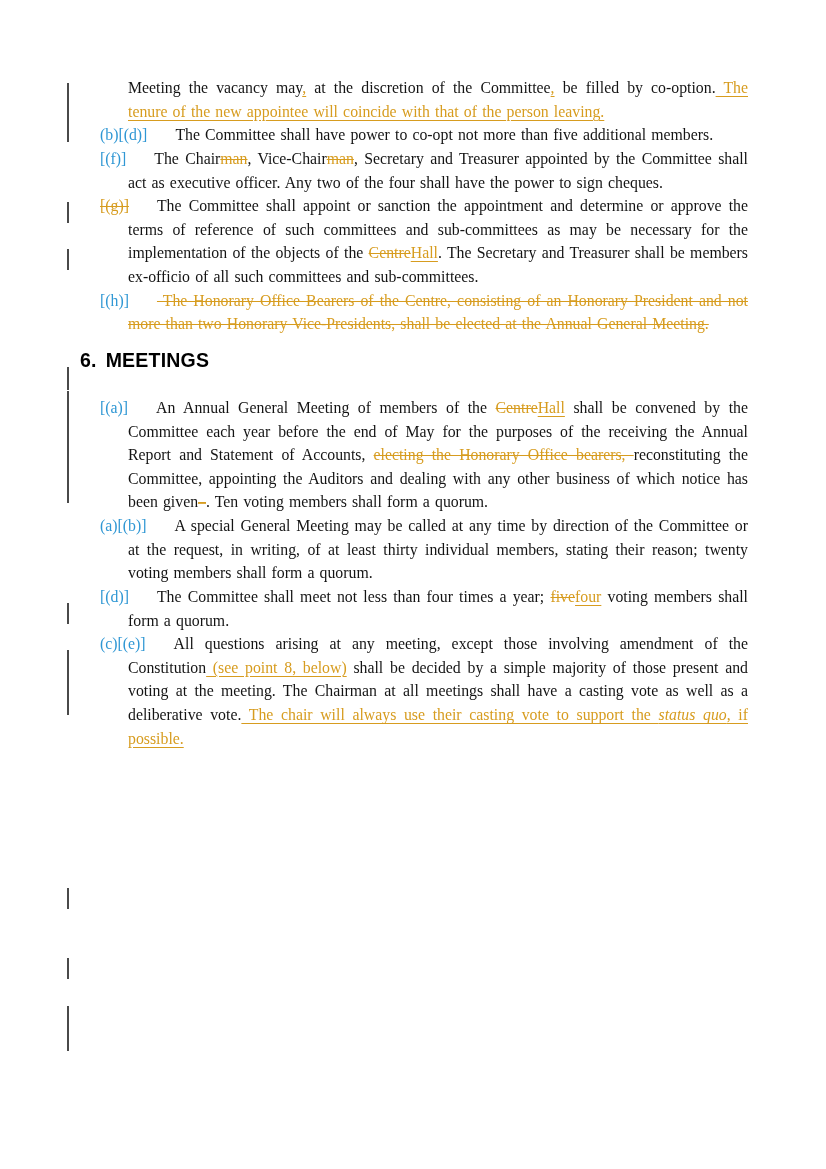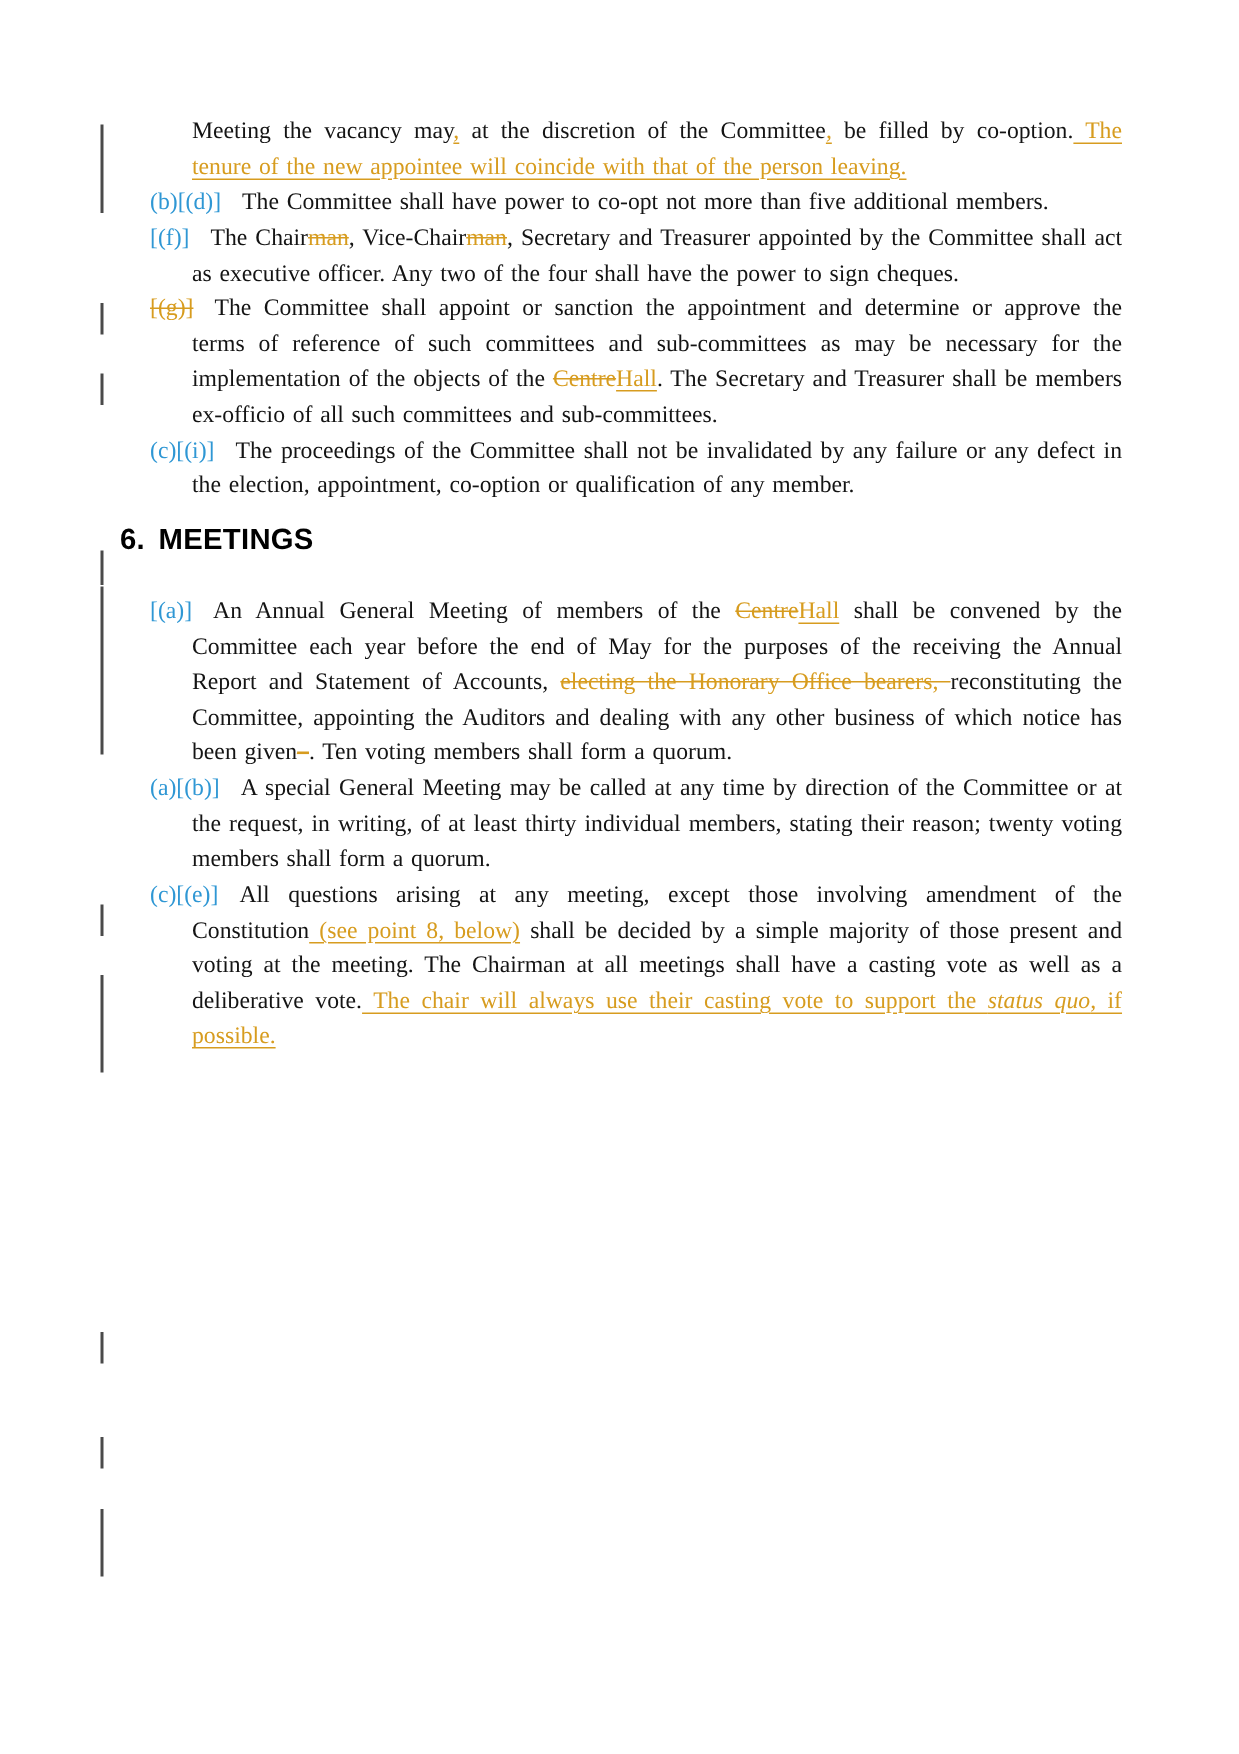--- a/index.html
+++ b/index.html
@@ -25,21 +25,21 @@
   .item{
     margin:0;
     text-align:justify;
     font-size:15.8px;
     line-height:23.63px;
     word-spacing:1.2px;
     color:var(--ink);
   }
   .item.labeled{ text-indent:-28px; }
   .item.continuation{ text-indent:0; }
-  .label-wrap{ margin-right:14px; white-space:nowrap; }
+  .label-wrap{ margin-right:28px; white-space:nowrap; }
   .lbl{ color:var(--blue); }
   .lbl-del{ color:var(--orange); text-decoration:line-through; text-decoration-thickness:1.3px; }
   .seg-text{ color:var(--ink); }
   .seg-del{
     color:var(--orange);
     text-decoration:line-through;
     text-decoration-thickness:1.3px;
   }
   .seg-add{
     color:var(--orange);
@@ -68,24 +68,25 @@
 </style>
 </head>
 <body>
 
 <div class="page">
   <div class="text-block">
       <p class="item continuation"><span class="seg-text">Meeting the vacancy may</span><span class="seg-add">,</span><span class="seg-text"> at the discretion of the Committee</span><span class="seg-add">,</span><span class="seg-text"> be filled by co-option.</span><span class="seg-add"> The tenure of the new appointee will coincide with that of the person leaving.</span></p>
       <p class="item labeled"><span class="label-wrap"><span class="lbl lbl-old">(b)</span><span class="lbl lbl-new">[(d)]</span></span><span class="seg-text">The Committee shall have power to co-opt not more than five additional members.</span></p>
       <p class="item labeled"><span class="label-wrap"><span class="lbl lbl-new">[(f)]</span></span><span class="seg-text">The Chair</span><span class="seg-del">man</span><span class="seg-text">, Vice-Chair</span><span class="seg-del">man</span><span class="seg-text">, Secretary and Treasurer appointed by the Committee shall act as executive officer. Any two of the four shall have the power to sign cheques.</span></p>
       <p class="item labeled"><span class="label-wrap"><span class="lbl lbl-del">[(g)]</span></span><span class="seg-text">The Committee shall appoint or sanction the appointment and determine or approve the terms of reference of such committees and sub-committees as may be necessary for the implementation of the objects of the </span><span class="seg-del">Centre</span><span class="seg-add">Hall</span><span class="seg-text">. The Secretary and Treasurer shall be members ex-officio of all such committees and sub-committees.</span></p>
-      <p class="item labeled"><span class="label-wrap"><span class="lbl lbl-old">(c)</span><span class="lbl lbl-new">[(i)]</span></span><span class="seg-text">The proceedings of the Committee shall not be invalidated by any failure or any defect in the election, appointment, co-option or qualification of any member.</span></p>
+      <p class="item labeled"><span class="label-wrap"><span class="lbl lbl-new">[(h)]</span></span><span class="seg-del"> The Honorary Office Bearers of the Centre, consisting of an Honorary President and not more than two Honorary Vice-Presidents, shall be elected at the Annual General Meeting.</span></p>
       <div class="heading"><span class="h-num">6.</span><span class="h-title">MEETINGS</span></div>
       <p class="item labeled"><span class="label-wrap"><span class="lbl lbl-new">[(a)]</span></span><span class="seg-text">An Annual General Meeting of members of the </span><span class="seg-del">Centre</span><span class="seg-add">Hall</span><span class="seg-text"> shall be convened by the Committee each year before the end of May for the purposes of the receiving the Annual Report and Statement of Accounts, </span><span class="seg-del">electing the Honorary Office bearers, </span><span class="seg-text">reconstituting the Committee, appointing the Auditors and dealing with any other business of which notice has been given</span><span class="seg-del">–</span><span class="seg-text">. Ten voting members shall form a quorum.</span></p>
       <p class="item labeled"><span class="label-wrap"><span class="lbl lbl-old">(a)</span><span class="lbl lbl-new">[(b)]</span></span><span class="seg-text">A special General Meeting may be called at any time by direction of the Committee or at the request, in writing, of at least thirty individual members, stating their reason; twenty voting members shall form a quorum.</span></p>
+      <p class="item labeled"><span class="label-wrap"><span class="lbl lbl-new">[(d)]</span></span><span class="seg-text">The Committee shall meet not less than four times a year; </span><span class="seg-del">five</span><span class="seg-add">four</span><span class="seg-text"> voting members shall form a quorum.</span></p>
       <p class="item labeled"><span class="label-wrap"><span class="lbl lbl-old">(c)</span><span class="lbl lbl-new">[(e)]</span></span><span class="seg-text">All questions arising at any meeting, except those involving amendment of the Constitution</span><span class="seg-add"> (see point 8, below)</span><span class="seg-text"> shall be decided by a simple majority of those present and voting at the meeting. The Chairman at all meetings shall have a casting vote as well as a deliberative vote.</span><span class="seg-add"> The chair will always use their casting vote to support the </span><span class="seg-add seg-italic">status quo</span><span class="seg-add">, if possible.</span></p>
     </div>
 <div class="change-bar" style="top: 83px; height: 59px;"></div>
     <div class="change-bar" style="top: 202px; height: 21px;"></div>
     <div class="change-bar" style="top: 249px; height: 21px;"></div>
     <div class="change-bar" style="top: 367px; height: 23px;"></div>
     <div class="change-bar" style="top: 391px; height: 112px;"></div>
     <div class="change-bar" style="top: 603px; height: 21px;"></div>
     <div class="change-bar" style="top: 650px; height: 65px;"></div>
     <div class="change-bar" style="top: 888px; height: 21px;"></div>

